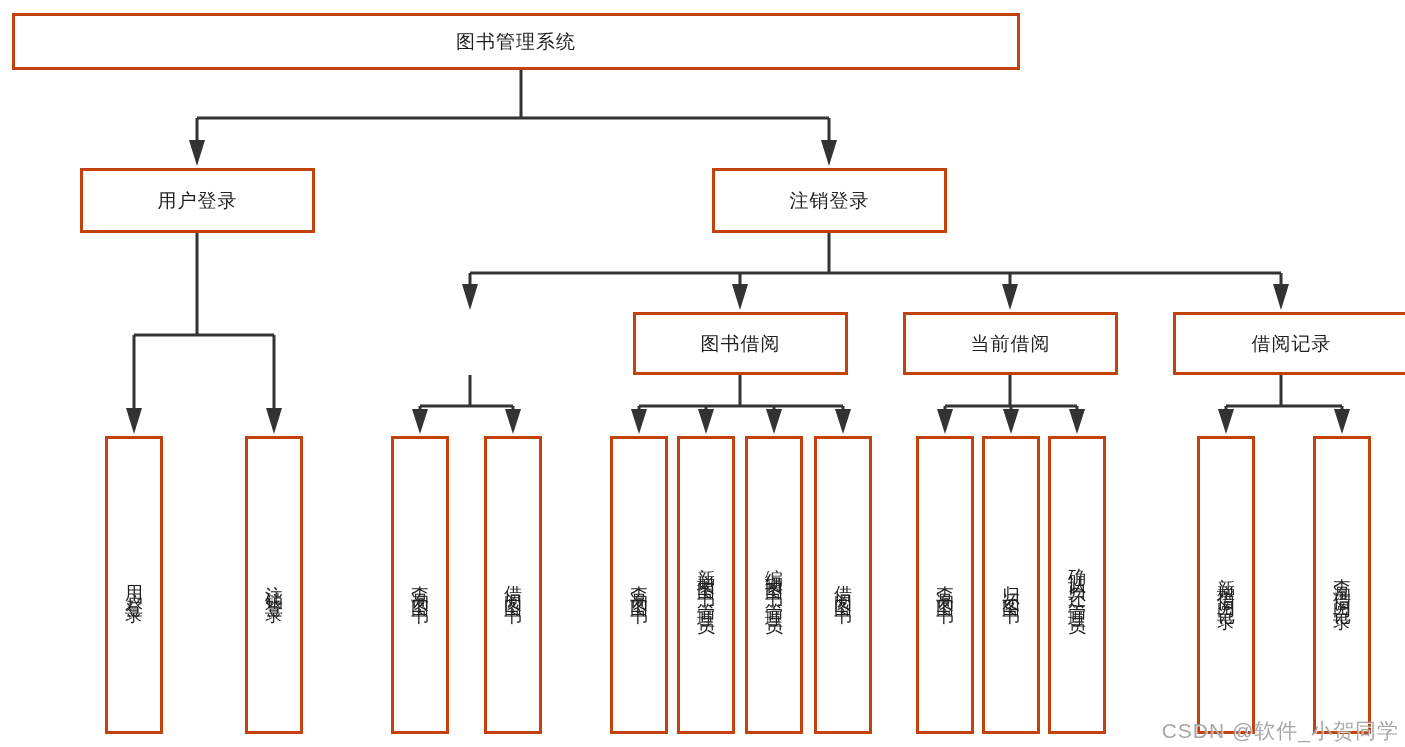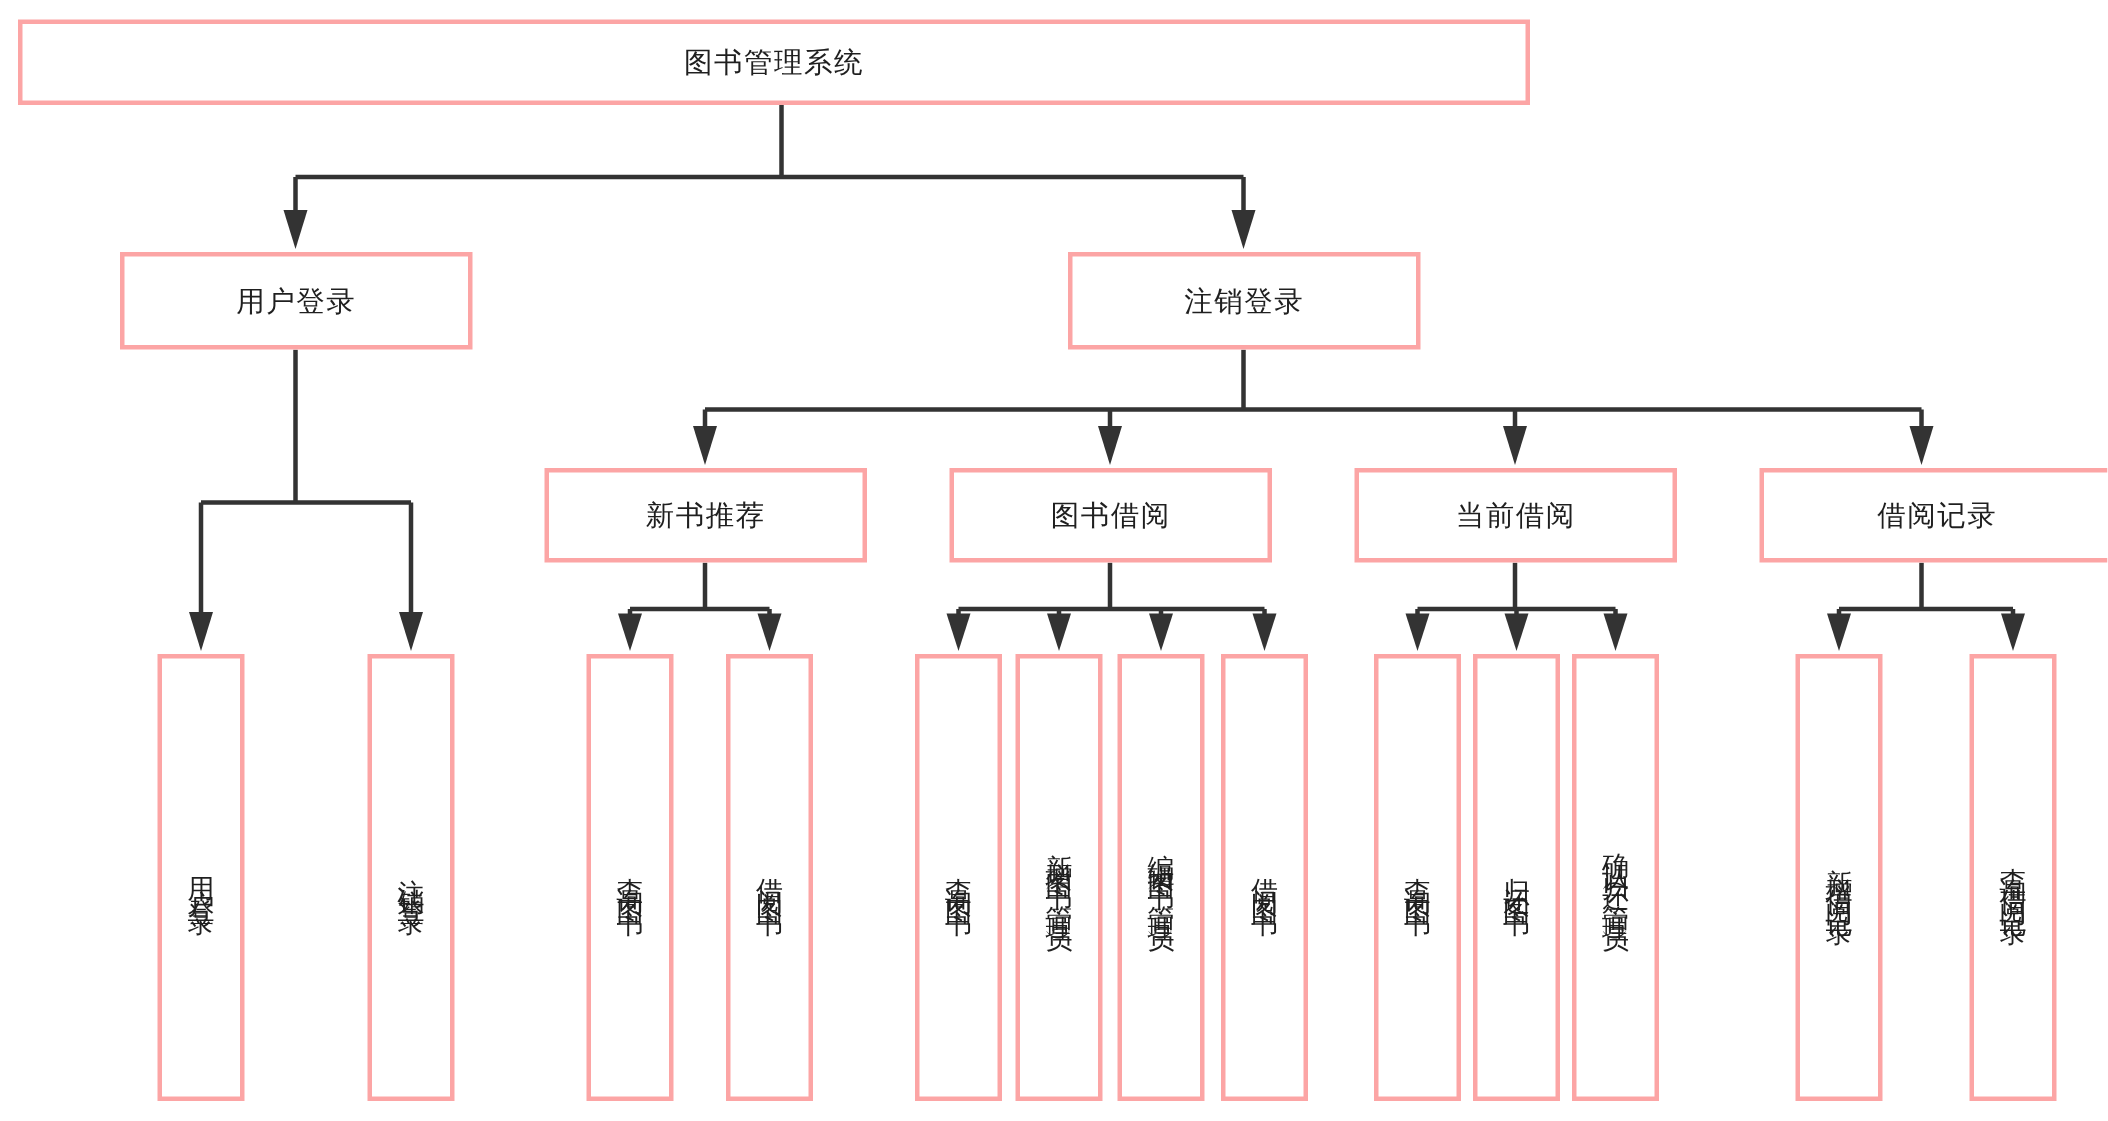--- a/index.html
+++ b/index.html
@@ -22,21 +22,21 @@
     stroke-width: 3;
     fill: none;
   }
   #connector-layer polygon {
     fill: #333333;
     stroke: none;
   }
   .hbox, .vbox {
     position: absolute;
     box-sizing: border-box;
-    border: 3px solid #fca5a5;
+    border: 3px solid #c2410c;
     background: #ffffff;
     display: flex;
     align-items: center;
     justify-content: center;
     color: #1f1f1f;
     z-index: 2;
   }
   .hbox span {
     font-size: 19px;
     letter-spacing: 1px;
@@ -119,23 +119,20 @@
     <span>图书管理系统</span>
   </div>
 
   <div class="hbox" style="left:80px;top:168px;width:235px;height:65px">
     <span>用户登录</span>
   </div>
   <div class="hbox" style="left:712px;top:168px;width:235px;height:65px">
     <span>注销登录</span>
   </div>
 
-  <div class="hbox" style="left:363px;top:312px;width:215px;height:63px">
-    <span>新书推荐</span>
-  </div>
   <div class="hbox" style="left:633px;top:312px;width:215px;height:63px">
     <span>图书借阅</span>
   </div>
   <div class="hbox" style="left:903px;top:312px;width:215px;height:63px">
     <span>当前借阅</span>
   </div>
   <div class="hbox" style="left:1173px;top:312px;width:237px;height:63px">
     <span>借阅记录</span>
   </div>
 
@@ -176,13 +173,14 @@
     <span>确认归还（管理员）</span>
   </div>
 
   <div class="vbox" style="left:1197px">
     <span>新增借阅记录</span>
   </div>
   <div class="vbox" style="left:1313px">
     <span>查询借阅记录</span>
   </div>
 
+  <div id="watermark">CSDN @软件_小贺同学</div>
 </div>
 
 </body></html>

